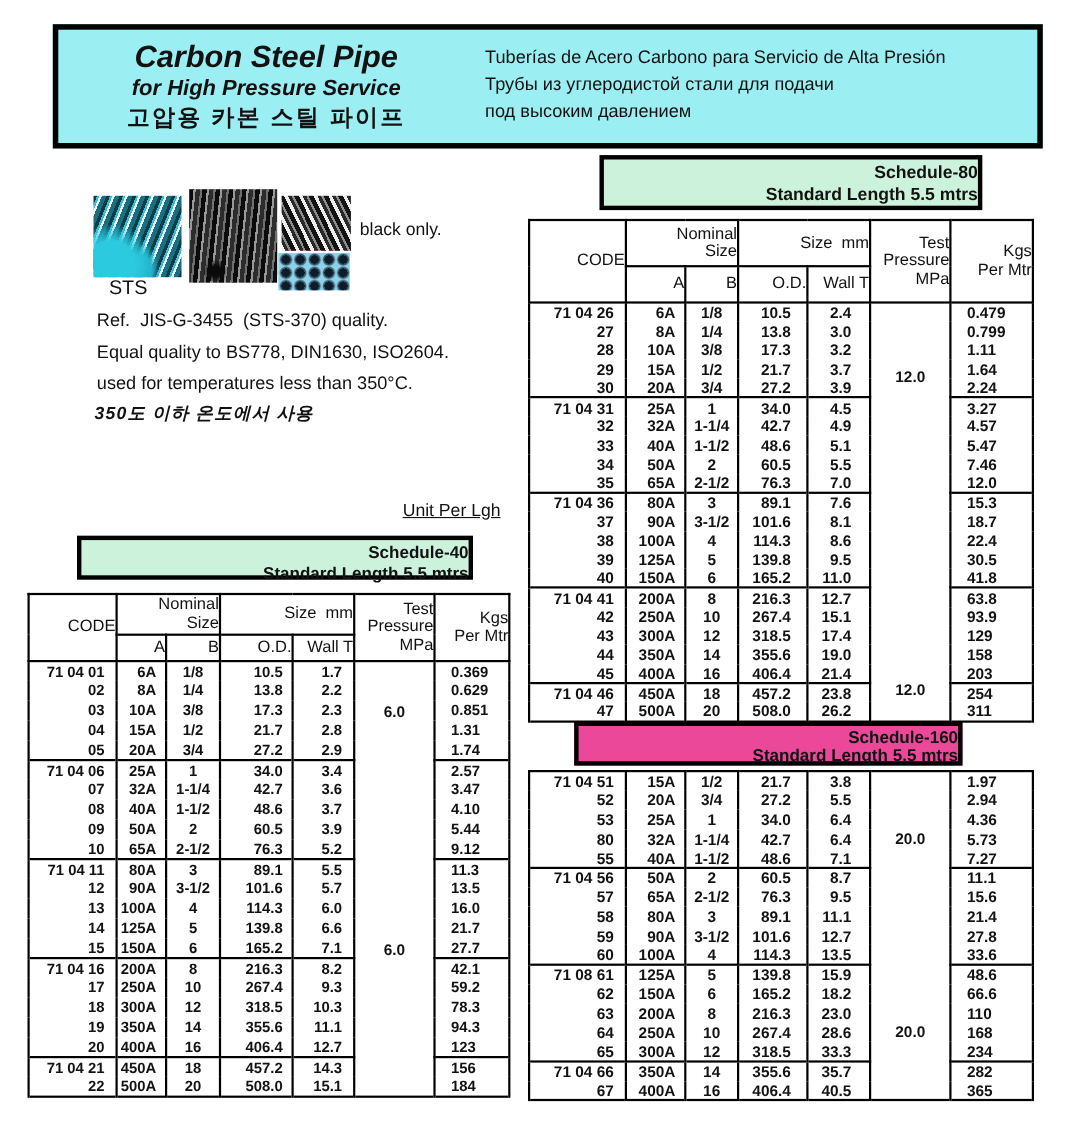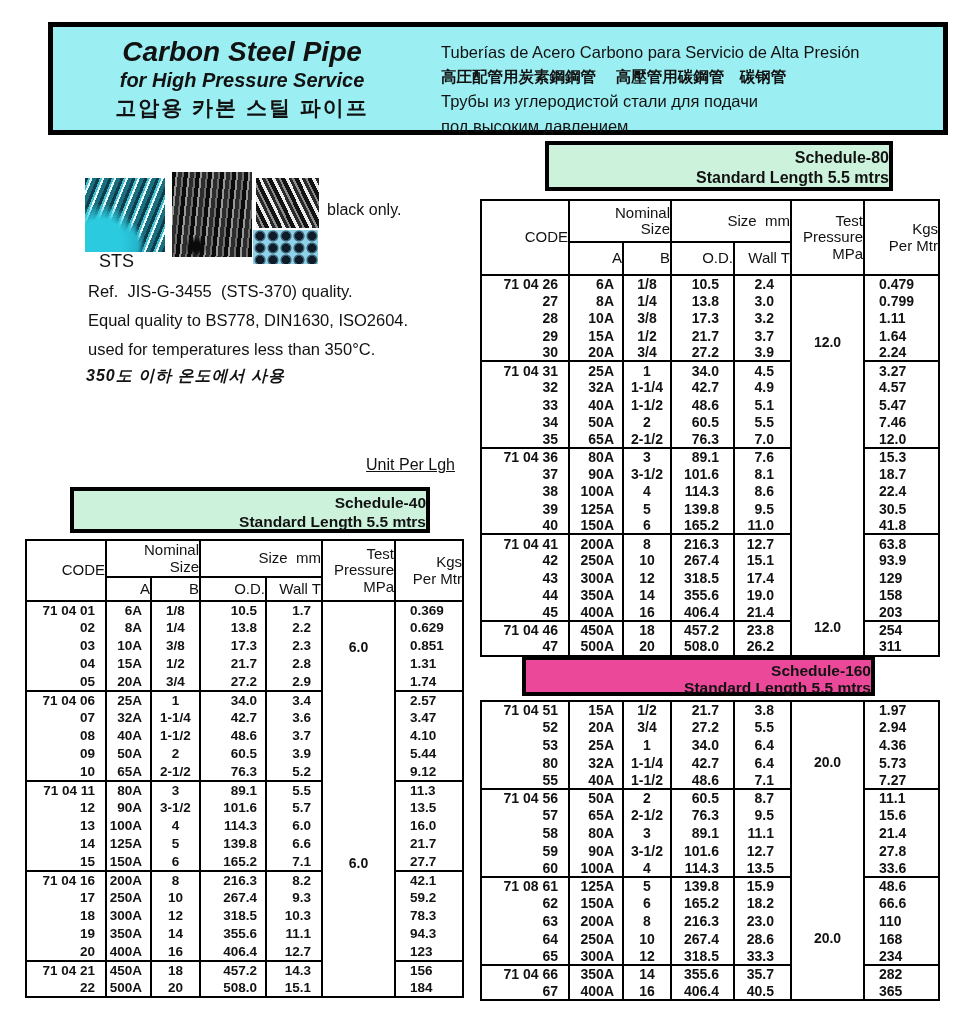--- a/index.html
+++ b/index.html
@@ -54,21 +54,21 @@
   .ref-block div { white-space:pre-wrap; }
   .ko-note { position:absolute; left:86px; top:366px; font-size:16px; font-weight:bold; font-style:italic; letter-spacing:1px; }
   .unit-label { position:absolute; left:340px; top:456px; width:115px; text-align:right; font-size:16px; }
   .unit-label span { text-decoration:underline; }
 
   
   .sched-box {
     position:absolute; background:#ccf2dc; border:4px solid #000; box-sizing:border-box;
     text-align:right; font-weight:bold;
   }
-  .box40  { left:70px;  top:487px; width:360px; height:46px; font-size:15.5px; line-height:19px; padding-top:2px; }
+  .box40  { left:70px;  top:487px; width:360px; height:40px; font-size:15.5px; line-height:19px; padding-top:2px; }
   .box80  { left:545px; top:141px; width:348px; height:50px; font-size:16px;   line-height:20px; padding-top:3px; }
   .box160 { left:522px; top:656px; width:353px; height:40px; font-size:15.5px; line-height:16.5px; padding-top:3px; }
 
   
   .tablewrap { position:absolute; }
   .wrap40  { left:25px;  top:539px; }
   .wrap80  { left:480px; top:199px; }
   .wrap160 { left:480px; top:700px; }
 
   table { border-collapse:collapse; table-layout:fixed; border:2px solid #000; }
@@ -111,21 +111,20 @@
 <div class="page">
 
   <div class="title-banner" style="background: rgb(155, 238, 242);">
     <div class="banner-left">
       <div class="banner-title1">Carbon Steel Pipe</div>
       <div class="banner-title2">for High Pressure Service</div>
       <div class="banner-title3">고압용 카본 스틸 파이프</div>
     </div>
     <div class="banner-right">
       <div>Tuberías de Acero Carbono para Servicio de Alta Presión</div>
-      <div class="banner-cjk">高圧配管用炭素鋼鋼管　 高壓管用碳鋼管　碳钢管</div>
       <div>Трубы из углеродистой стали для подачи</div>
       <div>под высоким давлением</div>
     </div>
   </div>
 
   <div class="photo photo-sts"></div>
   <div class="photo photo-stack"></div>
   <div class="photo photo-bundle"></div>
   <div class="photo photo-ends"></div>
   <div class="sts-caption">STS</div>

